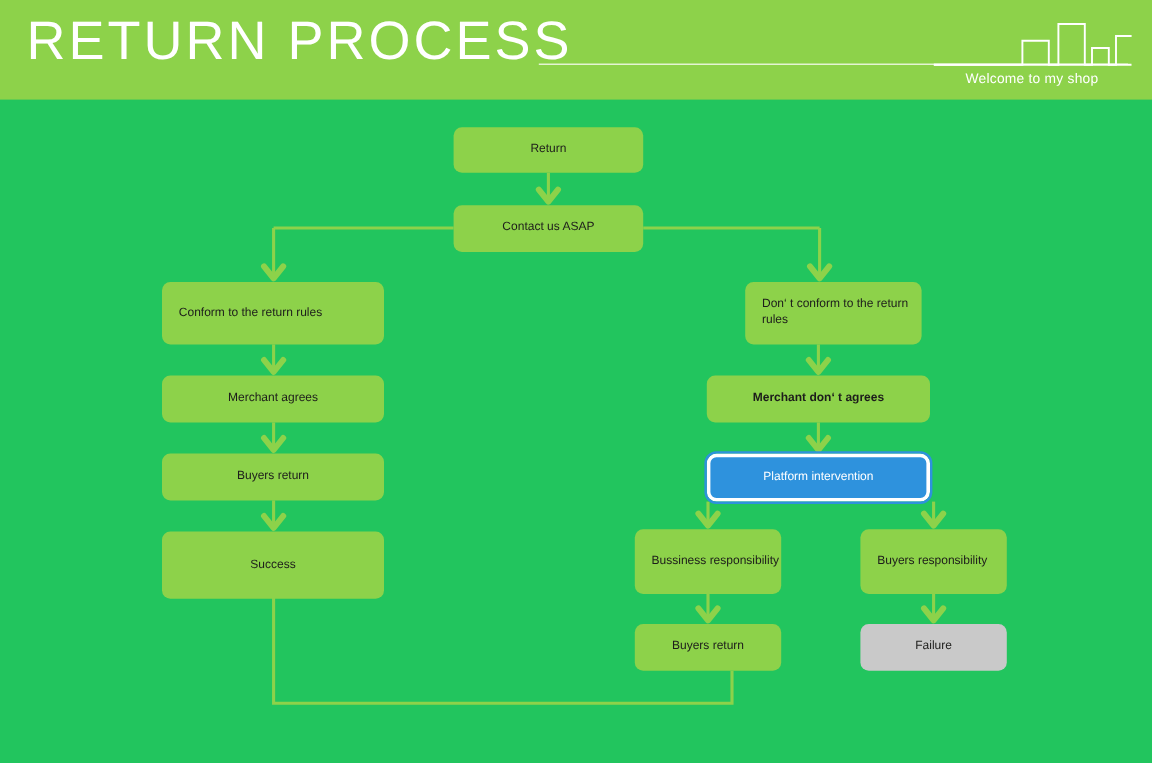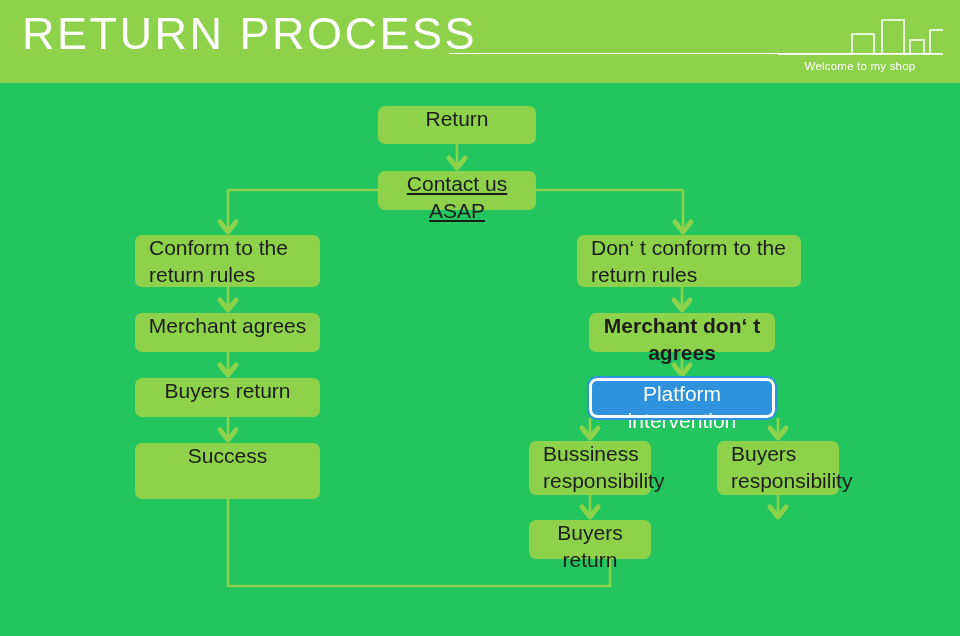--- a/index.html
+++ b/index.html
@@ -63,22 +63,23 @@
     left: 0; top: 0;
     width: 960px; height: 636px;
     pointer-events: none;
   }
 
   .node {
     position: absolute;
     box-sizing: border-box;
     border-radius: 7px;
     display: flex;
+    align-items: center;
     color: #1d1d1b;
-    font-size: 21px;
+    font-size: 10px;
     line-height: 1.28;
   }
   .node.green  { background: #8dd24a; }
   .node.gray   { background: #c9c9c9; }
   .node.center { justify-content: center; text-align: center; }
   .node.left   { justify-content: flex-start; text-align: left; padding-left: 14px; }
 
   .node.blue {
     background: #2e92dd;
     border: 3px solid #ffffff;
@@ -180,41 +181,41 @@
         <path d="M220,495 L228,485 L236,495" stroke-width="5" stroke-linecap="round" stroke-linejoin="round"></path>
       </g>
 
     </g>
   </svg>
 
   <div class="node green center" style="left:378px; top:106px; width:158px; height:38px;">
     <span class="label">Return</span>
   </div>
 
-  <div class="node green center" style="left:378px; top:171px; width:158px; height:39px;text-decoration:underline;">
+  <div class="node green center" style="left:378px; top:171px; width:158px; height:39px;">
     <span class="label">Contact us ASAP</span>
   </div>
 
   <div class="node green left" style="left:135px; top:235px; width:185px; height:52px;">
     <span class="label">Conform to the return rules</span>
   </div>
 
   <div class="node green center" style="left:135px; top:313px; width:185px; height:39px;">
     <span class="label">Merchant agrees</span>
   </div>
 
   <div class="node green center" style="left:135px; top:378px; width:185px; height:39px;">
     <span class="label">Buyers return</span>
   </div>
 
   <div class="node green center" style="left:135px; top:443px; width:185px; height:56px;">
     <span class="label">Success</span>
   </div>
 
-  <div class="node green left" style="left:577px; top:235px; width:224px; height:52px;">
+  <div class="node green left" style="left:621px; top:235px; width:147px; height:52px;">
     <span class="label">Don‘ t conform to the return rules</span>
   </div>
 
   <div class="node green center" style="left:589px; top:313px; width:186px; height:39px;font-weight:bold;">
     <span class="label">Merchant don‘ t agrees</span>
   </div>
 
   <div class="node blue" style="left:589px; top:378px; width:186px; height:40px;">
     <span class="label">Platform intervention</span>
   </div>
@@ -224,14 +225,17 @@
   </div>
 
   <div class="node green left" style="left:717px; top:441px; width:122px; height:54px;">
     <span class="label">Buyers responsibility</span>
   </div>
 
   <div class="node green center" style="left:529px; top:520px; width:122px; height:39px;">
     <span class="label">Buyers return</span>
   </div>
 
+  <div class="node gray center" style="left:717px; top:520px; width:122px; height:39px;">
+    <span class="label">Failure</span>
+  </div>
 
 </div>
 
 </body></html>

